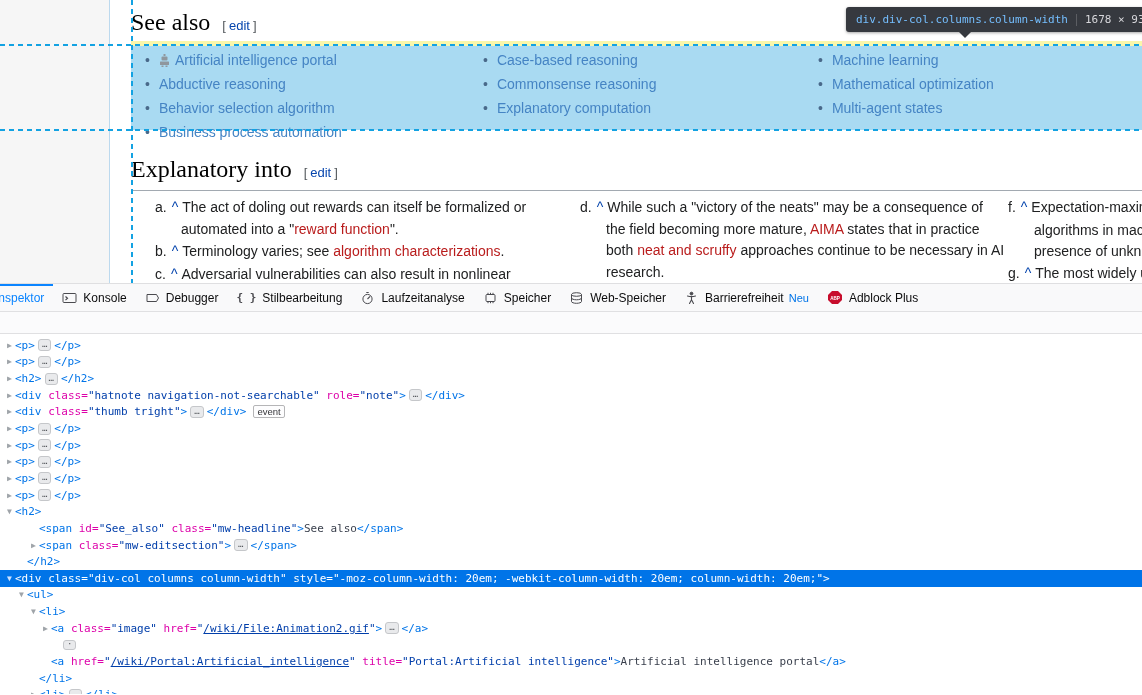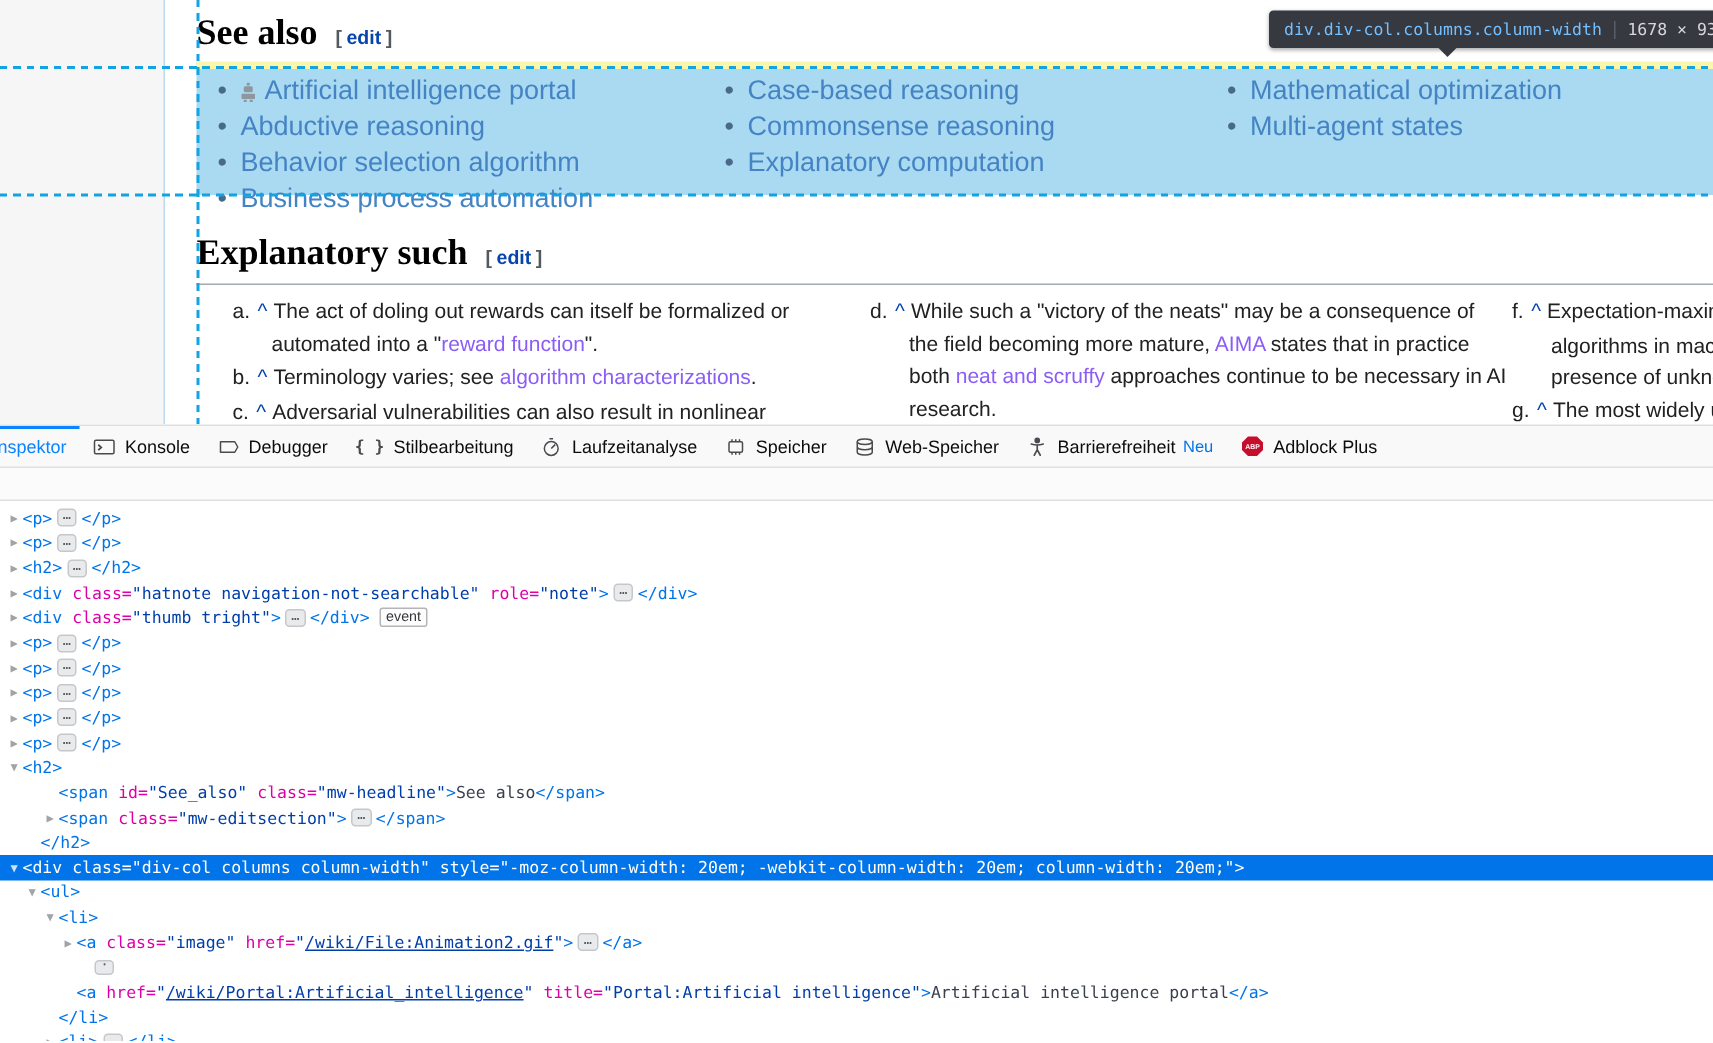--- a/index.html
+++ b/index.html
@@ -2,43 +2,43 @@
 <html><head>
 <meta charset="utf-8">
 <style>
   html,body{margin:0;padding:0}
   body{width:1142px;height:695px;overflow:hidden;background:#fff;position:relative;
        font-family:"Liberation Sans",sans-serif;}
 
   
   .wikipage{position:absolute;left:0;top:0;width:1142px;height:283px;background:#fff;overflow:hidden}
   .sidebar{position:absolute;left:0;top:0;width:109px;height:283px;background:#f6f6f6;border-right:1px solid #bcd9ee}
-  .wiki-h2{position:absolute;left:131px;right:0;margin:0;font-weight:bold;
+  .wiki-h2{position:absolute;left:131px;right:0;margin:0;font-weight:normal;
            font-family:"Liberation Serif","DejaVu Serif",serif;font-size:24px;color:#000;
            border-bottom:1px solid #a2a9b1;padding-bottom:3px;line-height:28px}
   .h2-seealso{top:8px}
   .h2-explan{top:155px}
   .editsection{font-family:"Liberation Sans",sans-serif;font-size:13px;margin-left:12px;color:#54595d}
   .editsection a{color:#0645ad;text-decoration:none;margin:0 3px}
 
   .margin-strip{position:absolute;left:131px;right:0;top:41px;height:5px;background:#faf7ab}
   .hl-block{position:absolute;left:131px;right:0;top:46px;height:84px;background:#a9daf2}
   .sa-col{position:absolute;top:2px}
   .sa-col1{left:14px}.sa-col2{left:352px}.sa-col3{left:687px}
-  .sa-item{height:24px;line-height:24px;font-size:18px;white-space:nowrap}
+  .sa-item{height:24px;line-height:24px;font-size:14px;white-space:nowrap}
   .sa-bullet{color:#49698a;margin-right:9px}
   .sa-item a{color:#4584c4;text-decoration:none}
   .robot-icon{display:inline-block;vertical-align:-2px;margin-right:5px}
 
   .notes-col{position:absolute;top:197px;font-size:14px;line-height:21.5px;color:#202122}
   .nc1{left:155px;width:414px}.nc2{left:580px;width:426px}.nc3{left:1008px;width:200px}
   .note{padding-left:26px;text-indent:-26px;margin-bottom:1px}
   .note-cont{padding-left:26px;text-indent:0}
   .note-caret{color:#0645ad;text-decoration:none;margin:0 4px 0 5px}
-  .note a.nlink{color:#8b5cf6;text-decoration:none}
+  .note a.nlink{color:#b91c1c;text-decoration:none}
 
   .guide-h{position:absolute;left:0;right:0;height:2px;pointer-events:none;
     background:repeating-linear-gradient(90deg,#13a2e2 0 5px,transparent 5px 9px)}
   .gh1{top:44px}.gh2{top:129px}
   .guide-v{position:absolute;left:131px;top:0;width:2px;height:283px;pointer-events:none;
     background:repeating-linear-gradient(180deg,#13a2e2 0 5px,transparent 5px 9px)}
 
   .infobar{position:absolute;left:846px;top:7px;height:25px;background:#36393f;border-radius:3px;
     display:flex;align-items:center;padding:0 10px;z-index:10;box-shadow:0 1px 3px rgba(0,0,0,.35);
     font-family:"DejaVu Sans Mono","Liberation Mono",monospace;font-size:11px;white-space:nowrap}
@@ -109,27 +109,28 @@
         <div class="sa-item"><span class="sa-bullet">•</span><a href="#">Abductive reasoning</a></div>
         <div class="sa-item"><span class="sa-bullet">•</span><a href="#">Behavior selection algorithm</a></div>
         <div class="sa-item"><span class="sa-bullet">•</span><a href="#">Business process automation</a></div>
       </div>
     <div class="sa-col sa-col2">
         <div class="sa-item"><span class="sa-bullet">•</span><a href="#">Case-based reasoning</a></div>
         <div class="sa-item"><span class="sa-bullet">•</span><a href="#">Commonsense reasoning</a></div>
         <div class="sa-item"><span class="sa-bullet">•</span><a href="#">Explanatory computation</a></div>
       </div>
     <div class="sa-col sa-col3">
+        <div class="sa-item"><span class="sa-bullet">•</span><a href="#">Machine learning</a></div>
         <div class="sa-item"><span class="sa-bullet">•</span><a href="#">Mathematical optimization</a></div>
         <div class="sa-item"><span class="sa-bullet">•</span><a href="#">Multi-agent states</a></div>
       </div>
   </div>
 
   <h2 class="wiki-h2 h2-explan">
-    <span>Explanatory such</span><span class="editsection"><span>[</span><a href="#">edit</a><span>]</span></span>
+    <span>Explanatory into</span><span class="editsection"><span>[</span><a href="#">edit</a><span>]</span></span>
   </h2>
 
   <div class="notes-col nc1">
       <div class="note"><span>a.</span><a href="#" class="note-caret">^</a><span>The act of doling out rewards can itself be formalized or automated into a "</span><a href="#" class="nlink">reward function</a><span>".</span></div>
       <div class="note"><span>b.</span><a href="#" class="note-caret">^</a><span>Terminology varies; see </span><a href="#" class="nlink">algorithm characterizations</a><span>.</span></div>
       <div class="note"><span>c.</span><a href="#" class="note-caret">^</a><span>Adversarial vulnerabilities can also result in nonlinear</span></div>
     </div>
   <div class="notes-col nc2">
       <div class="note"><span>d.</span><a href="#" class="note-caret">^</a><span>While such a "victory of the neats" may be a consequence of the field becoming more mature, </span><a href="#" class="nlink">AIMA</a><span> states that in practice both </span><a href="#" class="nlink">neat and scruffy</a><span> approaches continue to be necessary in AI research.</span></div>
     </div>

